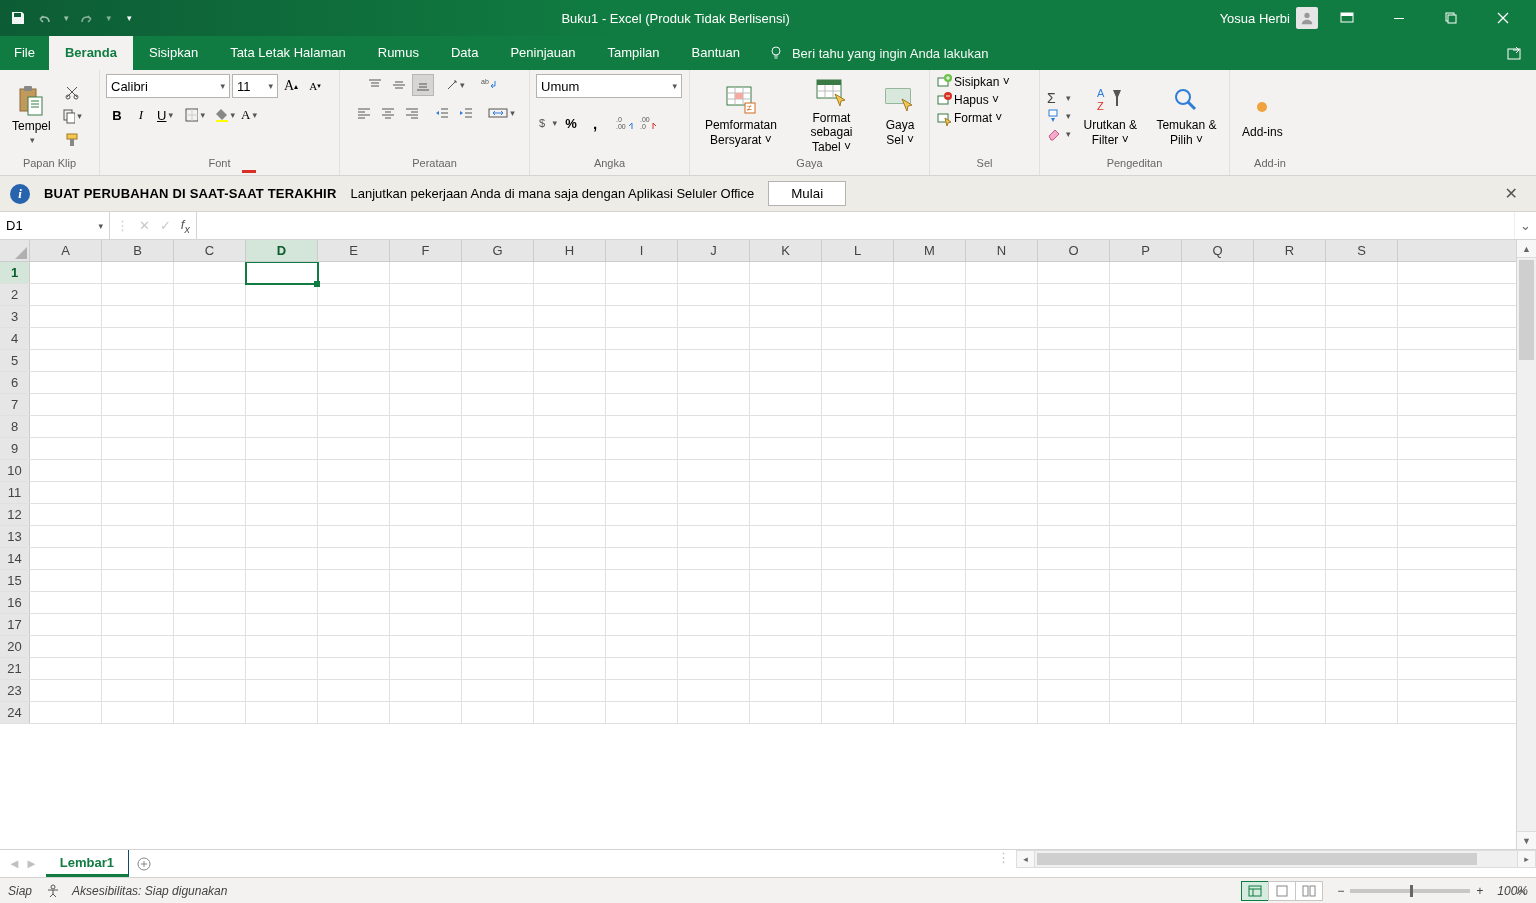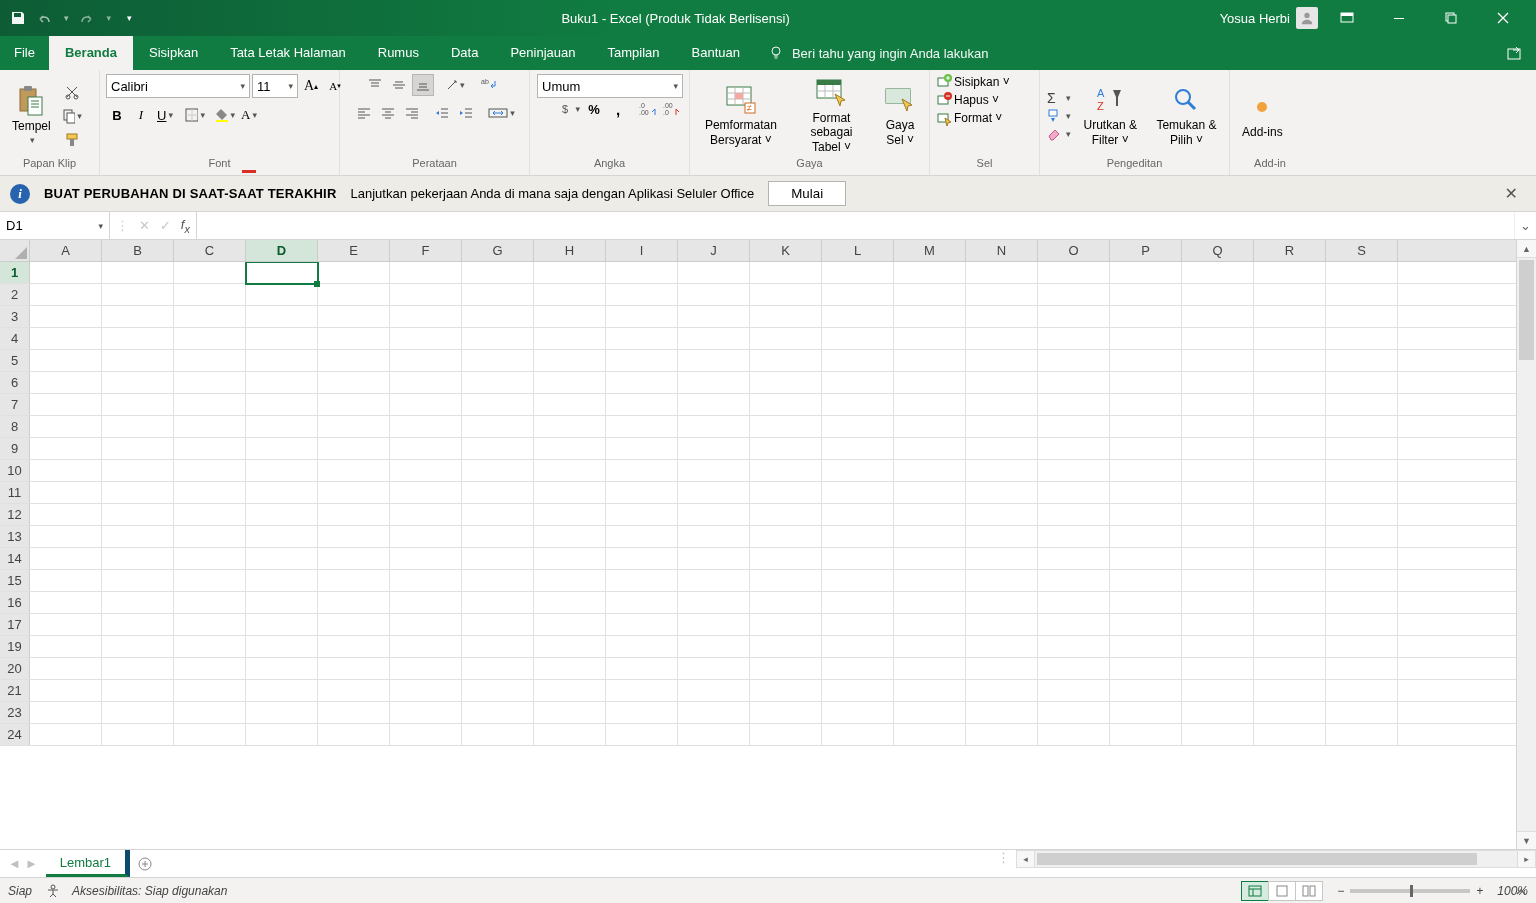--- a/index.html
+++ b/index.html
@@ -66,21 +66,21 @@
 .cell.active::after{content:"";position:absolute;right:-3px;bottom:-3px;width:6px;height:6px;background:#107c41;}
 .colhdr.active,.rowhdr.active{background:#d3e6d9;color:#0a5c2e;font-weight:600;}
 .vscroll{width:20px;background:#f0f0f0;border-left:1px solid #d5d4d2;display:flex;flex-direction:column;}
 .scrbtn{height:18px;display:flex;align-items:center;justify-content:center;font-size:9px;color:#666;background:#f7f7f7;border-bottom:1px solid #ddd;}
 .scrbtn.bottom{border-top:1px solid #ddd;border-bottom:none;}
 .thumb{background:#cfcfcf;height:100px;margin:2px;}
 
 
 .sheetbar{height:28px;border-top:1px solid #d5d4d2;display:flex;align-items:stretch;}
 .sheetnav{display:flex;align-items:center;gap:4px;padding:0 8px;color:#c0c0c0;}
-.sheettab{padding:0 14px;border-right:5px solid #0c4a6e;border-bottom:3px solid #107c41;display:flex;align-items:center;font-weight:400;color:#107c41;background:#fff;}
+.sheettab{padding:0 14px;border-right:1px solid #0c4a6e;border-bottom:3px solid #107c41;display:flex;align-items:center;font-weight:700;color:#107c41;background:#fff;}
 .addsheet{width:30px;display:flex;align-items:center;justify-content:center;color:#666;}
 .hscroll-track{flex:0 0 520px;height:18px;background:#f0f0f0;border:1px solid #ddd;margin-left:auto;display:flex;}
 .hscroll-track .scrbtn{width:18px;height:100%;border:none;border-right:1px solid #ddd;}
 .hscroll-track .scrbtn.r{border-left:1px solid #ddd;border-right:none;margin-left:auto;}
 
 
 .status{height:26px;background:#f3f2f1;border-top:1px solid #d5d4d2;display:flex;align-items:center;font-size:12px;color:#444;padding:0 8px;gap:14px;font-style:italic;}
 .status .spacer{flex:1;}
 .viewbtns{display:flex;}
 .viewbtn{width:28px;height:20px;border:1px solid #c8c7c5;display:flex;align-items:center;justify-content:center;margin-left:-1px;background:#fff;}
@@ -215,21 +215,21 @@
             </svg>
           </span>
       </div>
     </div>
     <div class="group-label">Papan Klip</div>
   </div>
 
   <div class="group" style="width:240px">
     <div class="group-body col" style="gap:6px;align-items:flex-start">
       <div class="row">
-        <div class="combo" style="width:144px">
+        <div class="combo" style="width:124px">
             <span>Calibri</span>
             <span class="dd">▾</span>
           </div>
         <div class="combo" style="width:46px">
             <span>11</span>
             <span class="dd">▾</span>
           </div>
         <span class="smbtn" style="font-family:serif;font-size:14px">A<sup style="font-size:8px">▴</sup></span>
         <span class="smbtn" style="font-family:serif;font-size:11px">A<sup style="font-size:7px">▾</sup></span>
       </div>
@@ -341,21 +341,21 @@
               <path stroke="#2e7dd7" d="M5 7h10M5 7l2-2M5 7l2 2M15 7l-2-2M15 7l-2 2"></path>
             </svg>
             <span class="chev">▾</span>
           </span>
       </div>
     </div>
     <div class="group-label">Perataan</div>
   </div>
 
   <div class="group" style="width:160px">
-    <div class="group-body col" style="gap:0;align-items:flex-end">
+    <div class="group-body col" style="gap:14px;align-items:flex-start">
       <div class="combo" style="width:146px">
           <span>Umum</span>
           <span class="dd">▾</span>
         </div>
       <div class="row">
         <span class="smbtn">
             <svg width="14" height="14">
               <text x="2" y="11" font-size="11" fill="#555">$</text>
             </svg>
             <span class="chev">▾</span>
@@ -941,42 +941,20 @@
           <div class="cell"></div>
           <div class="cell"></div>
           <div class="cell"></div>
           <div class="cell"></div>
           <div class="cell"></div>
           <div class="cell"></div>
           <div class="cell"></div>
           <div class="cell"></div>
         </div>
         <div class="gridrow">
-          <div class="rowhdr">19</div>
-          <div class="cell"></div>
-          <div class="cell"></div>
-          <div class="cell"></div>
-          <div class="cell"></div>
-          <div class="cell"></div>
-          <div class="cell"></div>
-          <div class="cell"></div>
-          <div class="cell"></div>
-          <div class="cell"></div>
-          <div class="cell"></div>
-          <div class="cell"></div>
-          <div class="cell"></div>
-          <div class="cell"></div>
-          <div class="cell"></div>
-          <div class="cell"></div>
-          <div class="cell"></div>
-          <div class="cell"></div>
-          <div class="cell"></div>
-          <div class="cell"></div>
-        </div>
-        <div class="gridrow">
           <div class="rowhdr">20</div>
           <div class="cell"></div>
           <div class="cell"></div>
           <div class="cell"></div>
           <div class="cell"></div>
           <div class="cell"></div>
           <div class="cell"></div>
           <div class="cell"></div>
           <div class="cell"></div>
           <div class="cell"></div>

